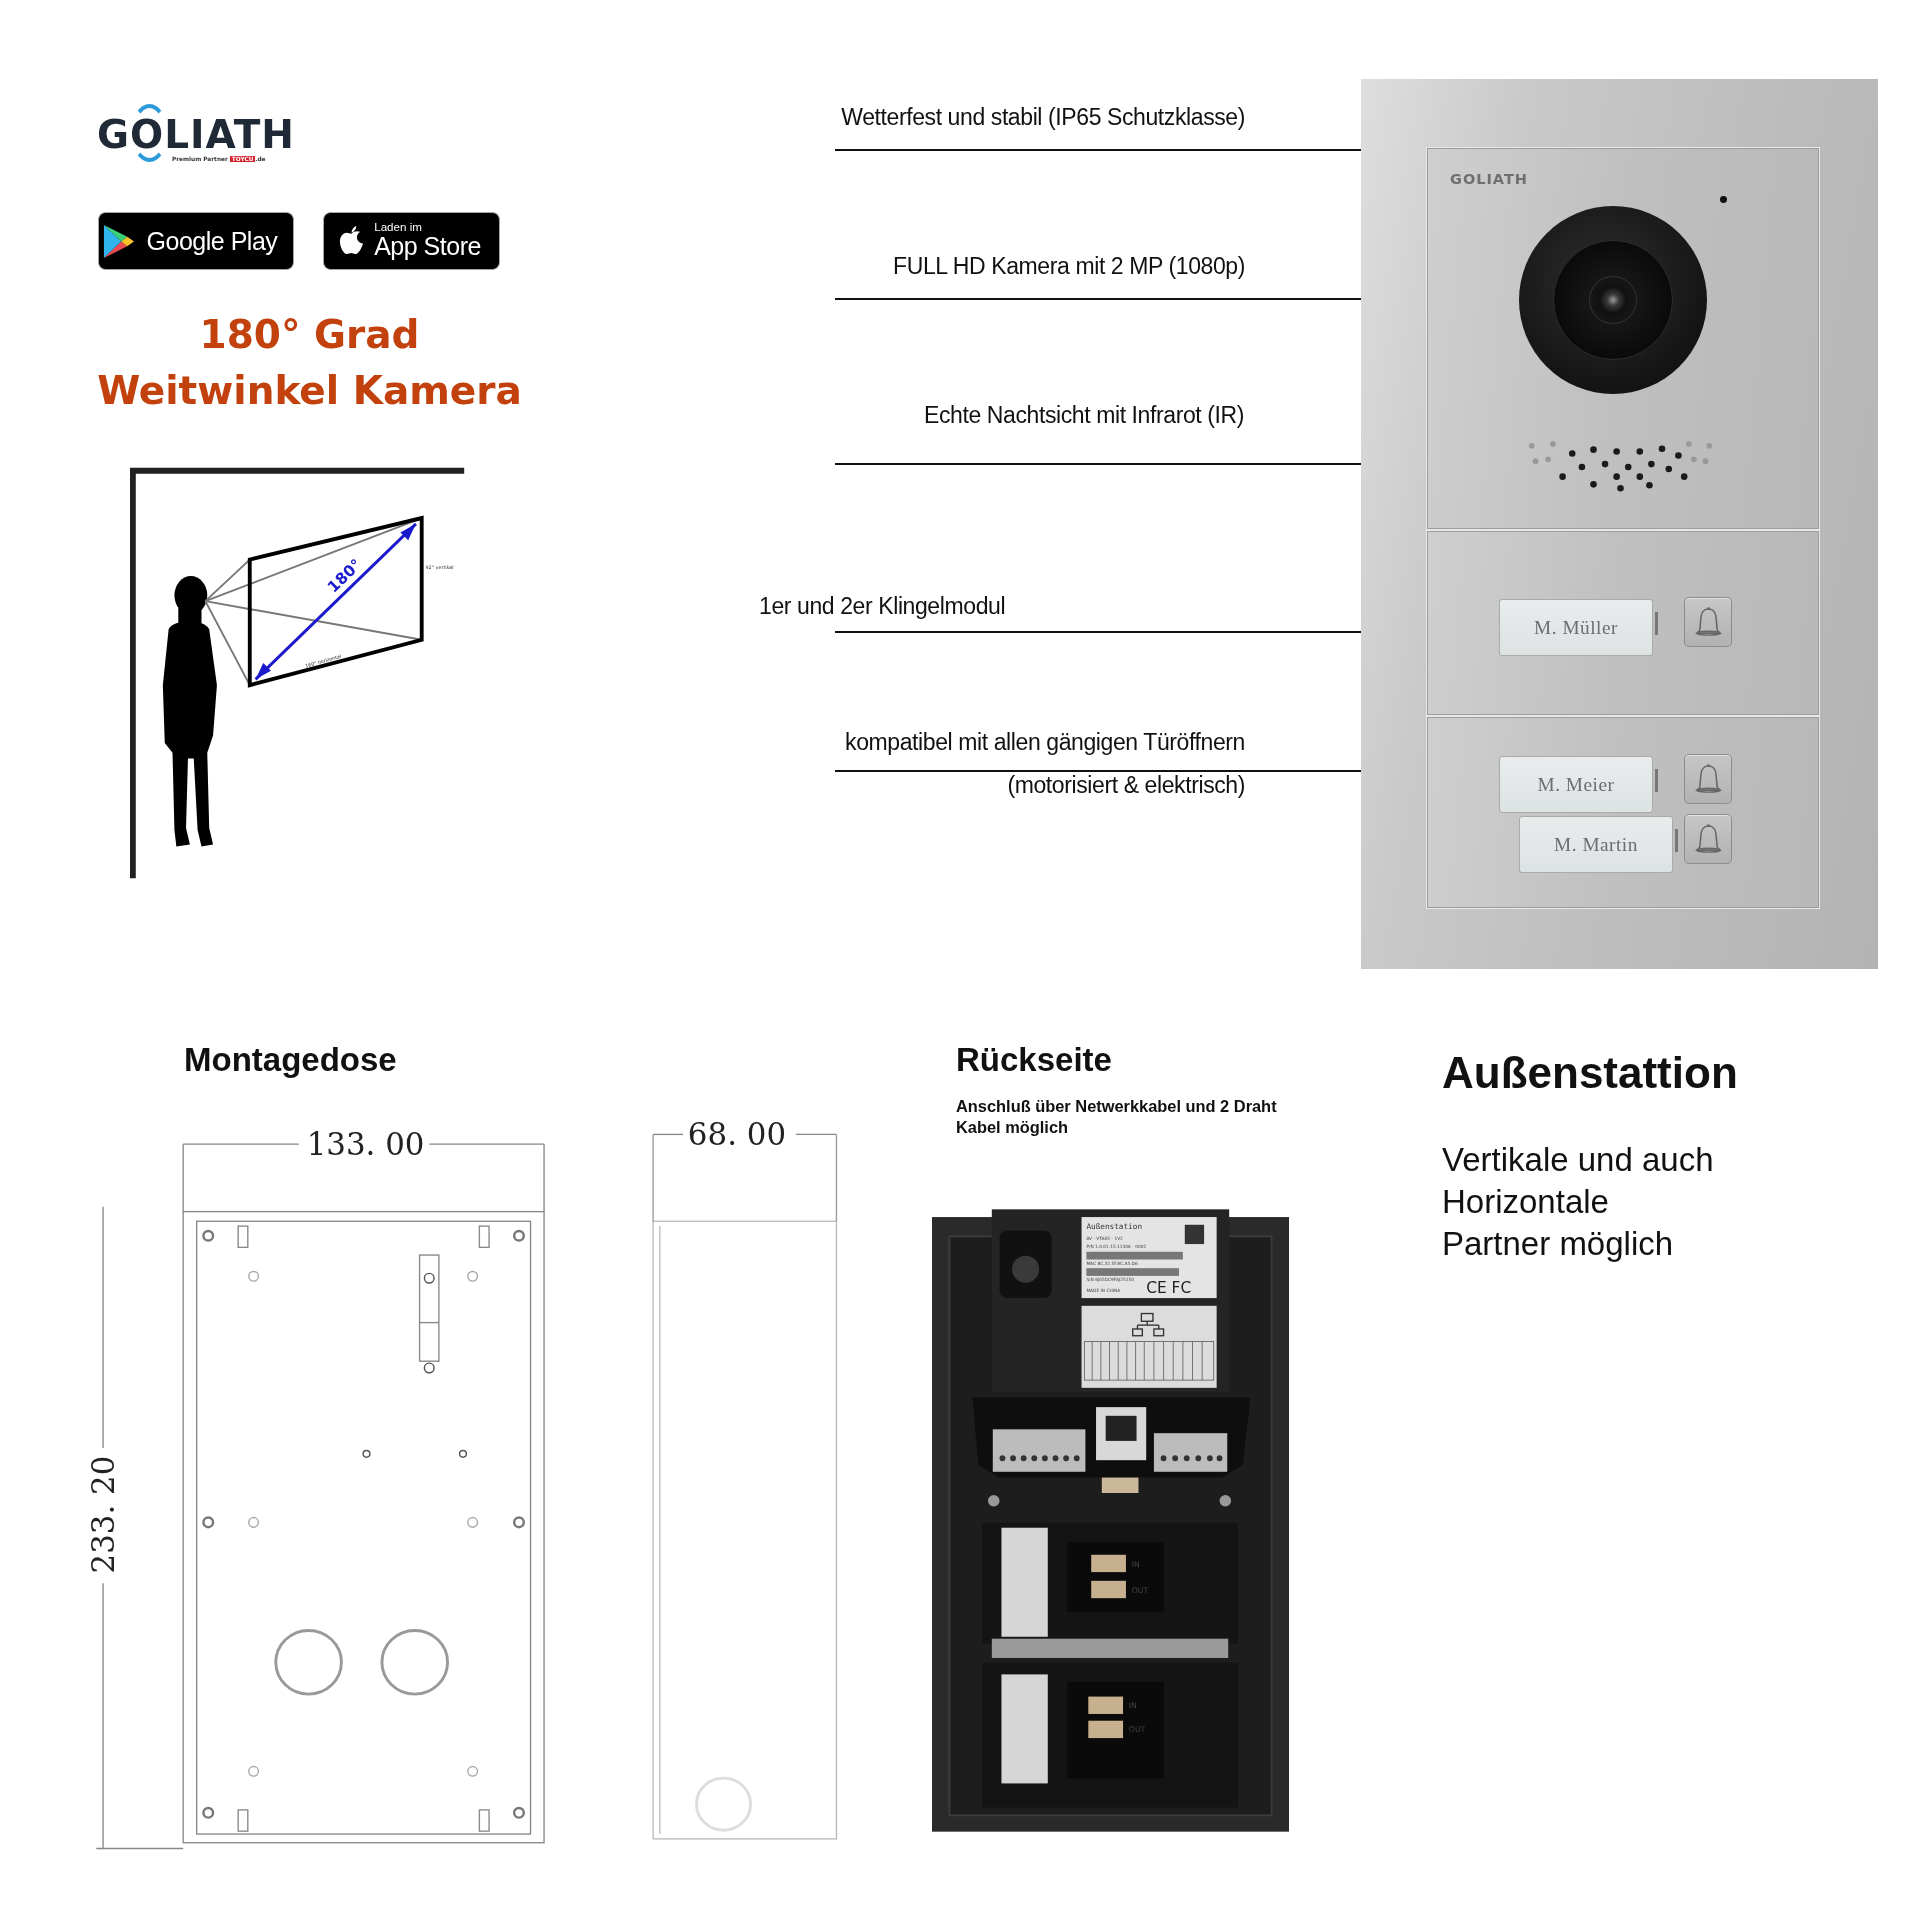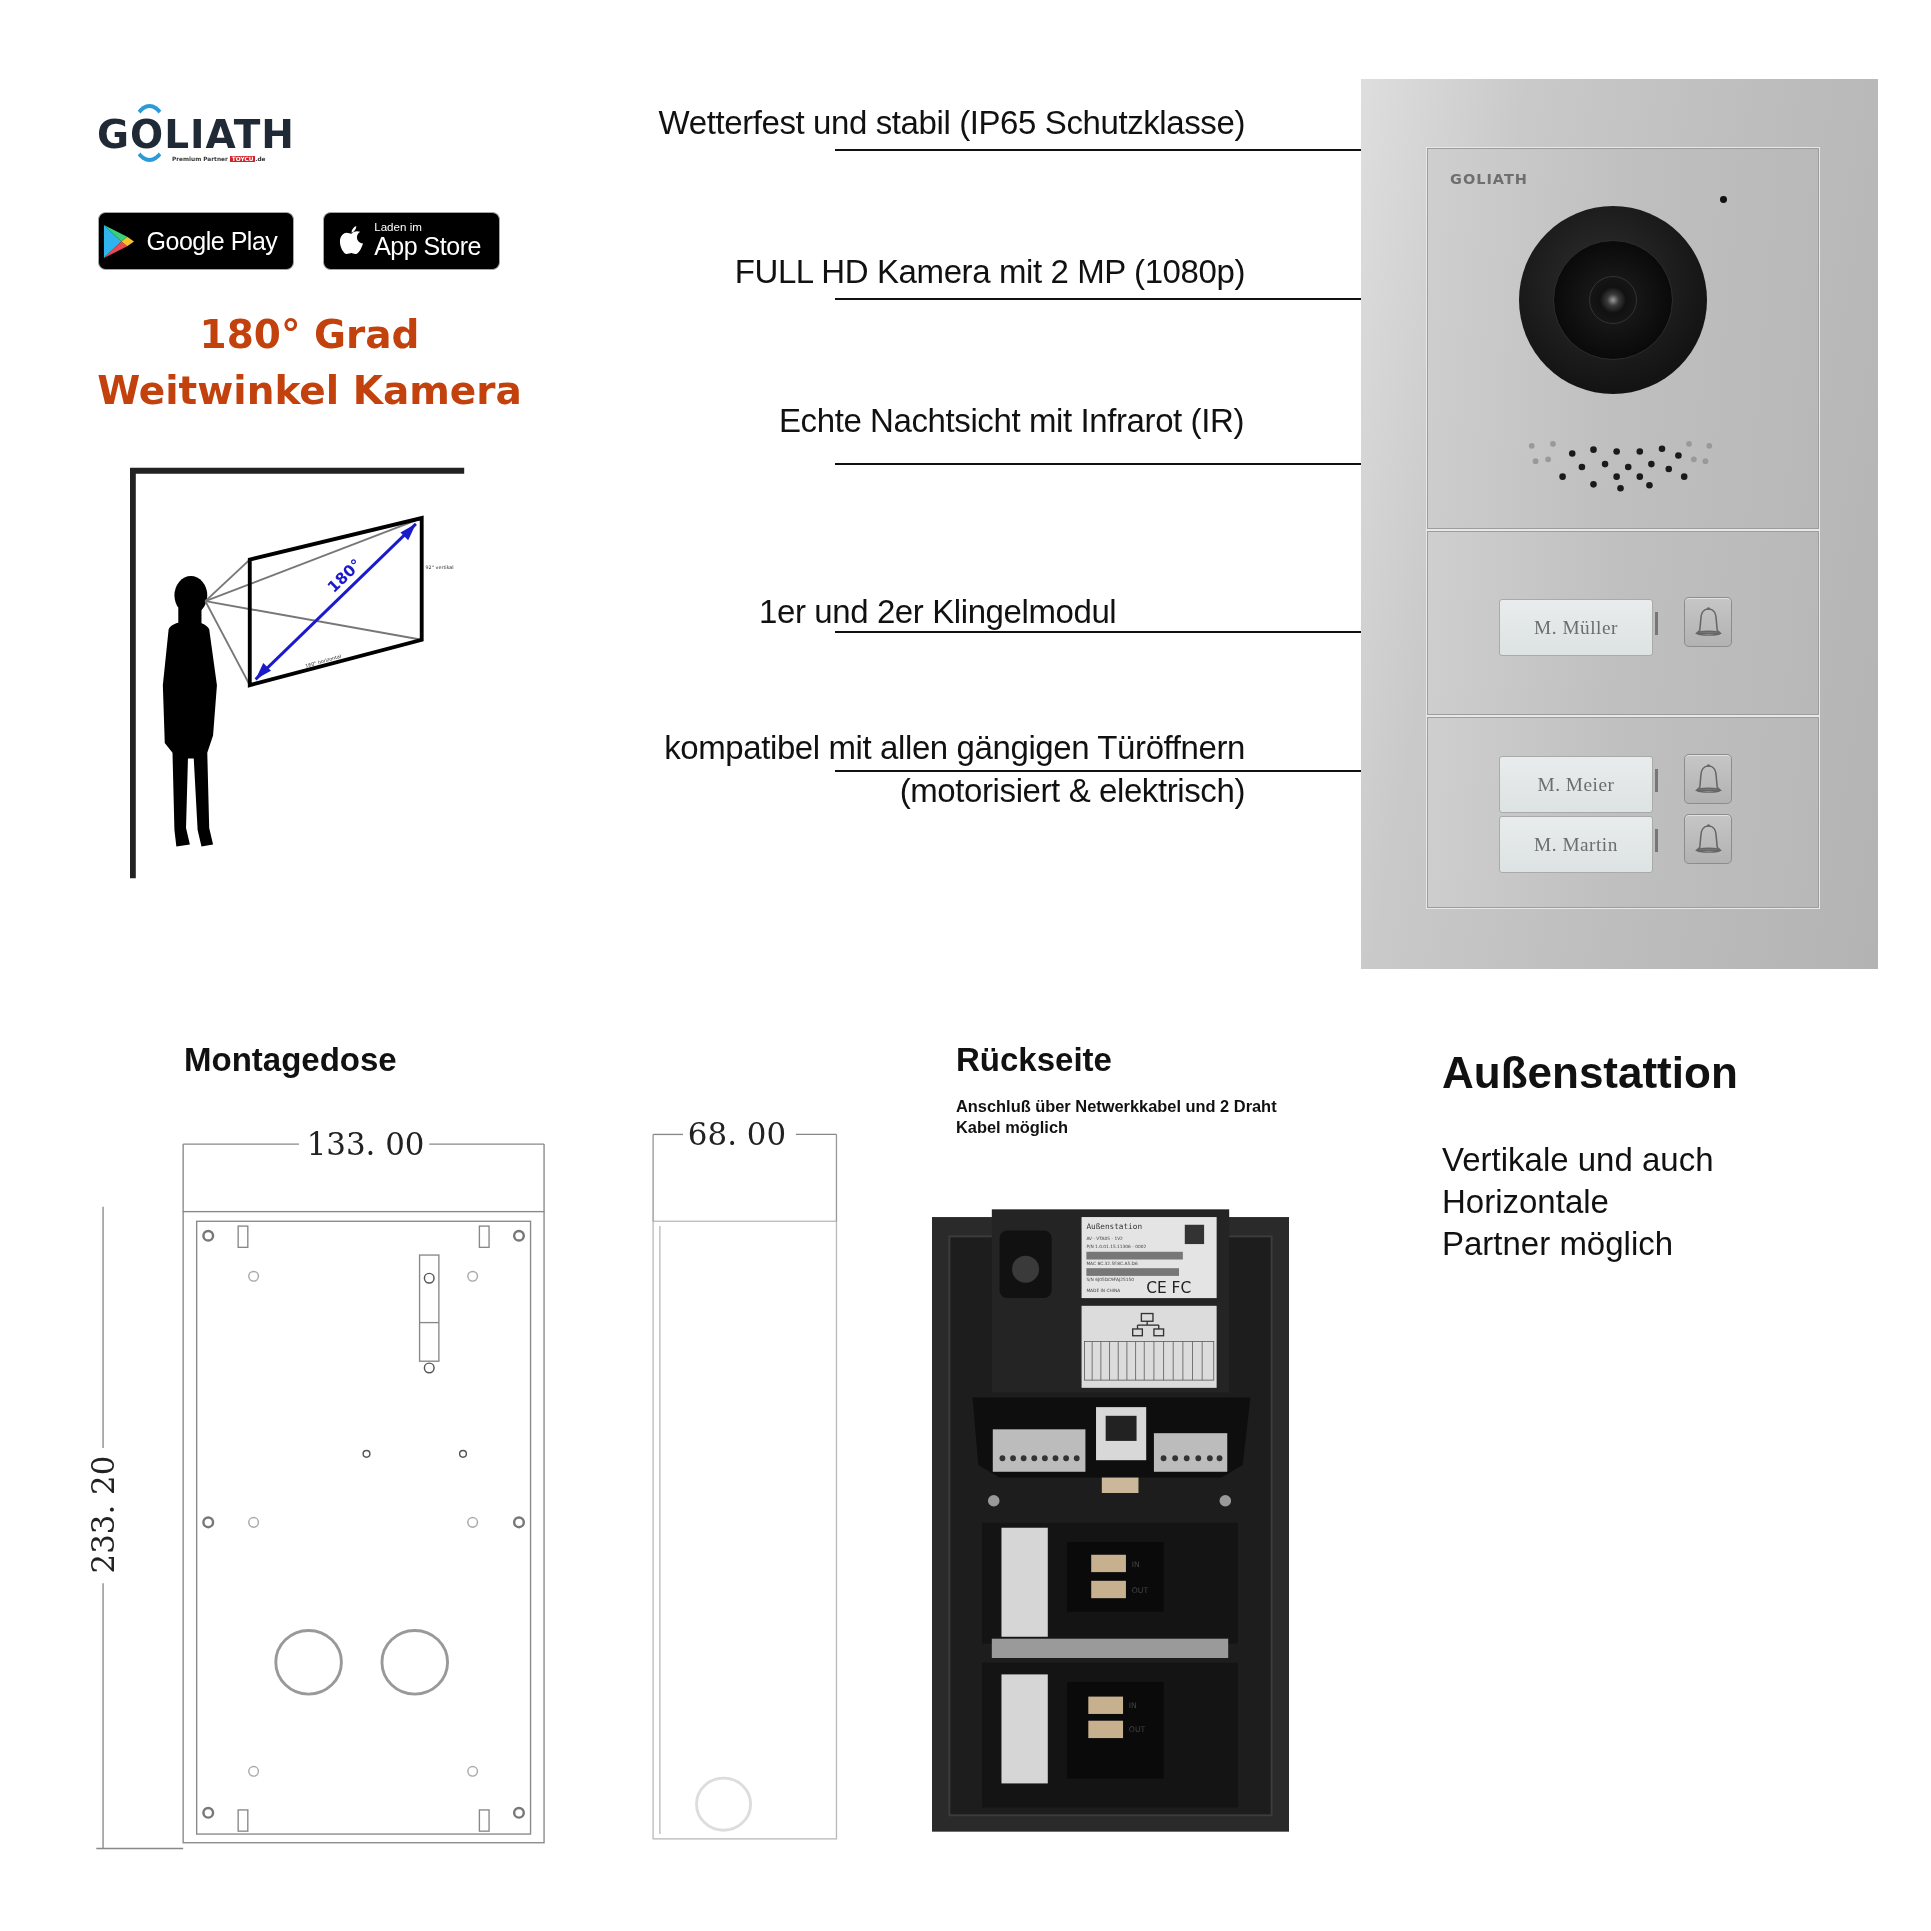--- a/index.html
+++ b/index.html
@@ -22,21 +22,21 @@
   .play-icon { width:33px; height:37px; margin-right:11.6px; }
   .apple-icon { width:27px; height:33px; margin-right:9.7px; }
 
   
   .wide-title { left:97px; top:307px; width:425px; text-align:center; font-family:"DejaVu Sans", sans-serif; font-weight:bold; color:#c2410c; font-size:39px; line-height:56px; }
 
   
   .fov { left:126px; top:463px; width:348px; height:425px; }
 
   
-  .feature-text { font-family:"Liberation Sans", sans-serif; font-size:33px; color:#111; text-align:right; white-space:nowrap; letter-spacing:-0.4px; }
+  .feature-text { font-family:"Liberation Sans", sans-serif; font-size:23px; color:#111; text-align:right; white-space:nowrap; letter-spacing:-0.4px; }
   .feature-line { height:1.9px; background:#111; left:835px; width:526px; }
 
   
   .door { left:1361px; top:79px; width:517px; height:890px; background:linear-gradient(100deg,#dedede 0%,#c9c9c9 25%,#bdbdbd 60%,#b3b3b3 100%); }
   .module { position:absolute; left:65px; width:394px; background:linear-gradient(95deg,#cfcfcf 0%,#bfbfbf 50%,#b8b8b8 100%); border:1.9px solid #e8e8e8; box-sizing:border-box; box-shadow:inset 0 0 0 1px #9d9d9d; }
   .module-cam { top:68px; height:383px; }
   .module-bell1 { top:451px; height:186px; }
   .module-bell2 { top:637px; height:266px; height:193px; }
   .door-logo { position:absolute; left:23px; top:23px; font-size:14.5px; font-weight:bold; color:#6f6f6f; letter-spacing:1px; }
   .cam-outer { position:absolute; left:92px; top:58px; width:188px; height:188px; border-radius:50%; background:radial-gradient(circle at 45% 40%,#2f2f2f 0%,#141414 70%,#0c0c0c 100%); }
@@ -202,21 +202,21 @@
 
   <div class="module module-bell2">
     <div class="nameplate" style="top:39px;">M. Meier</div>
     <div class="bell-btn" style="top:37px;">
       <svg width="29" height="33" viewBox="0 0 30 34">
           <path d="M15,3 C9,3 7,9 7,14 L6,25 L3,28 L27,28 L24,25 L23,14 C23,9 21,3 15,3 Z" fill="none" stroke="#666" stroke-width="1.6"></path>
           <circle cx="15" cy="2.5" r="1.3" fill="#666"></circle>
           <ellipse cx="15" cy="28" rx="12" ry="2" fill="none" stroke="#666" stroke-width="1.4"></ellipse>
         </svg>
     </div>
-    <div class="nameplate" style="top:99px;">M. Martin</div>
+    <div class="nameplate" style="top:99px;margin-left:20px;">M. Martin</div>
     <div class="bell-btn" style="top:97px;">
       <svg width="29" height="33" viewBox="0 0 30 34">
           <path d="M15,3 C9,3 7,9 7,14 L6,25 L3,28 L27,28 L24,25 L23,14 C23,9 21,3 15,3 Z" fill="none" stroke="#666" stroke-width="1.6"></path>
           <circle cx="15" cy="2.5" r="1.3" fill="#666"></circle>
           <ellipse cx="15" cy="28" rx="12" ry="2" fill="none" stroke="#666" stroke-width="1.4"></ellipse>
         </svg>
     </div>
   </div>
 </div>
 

